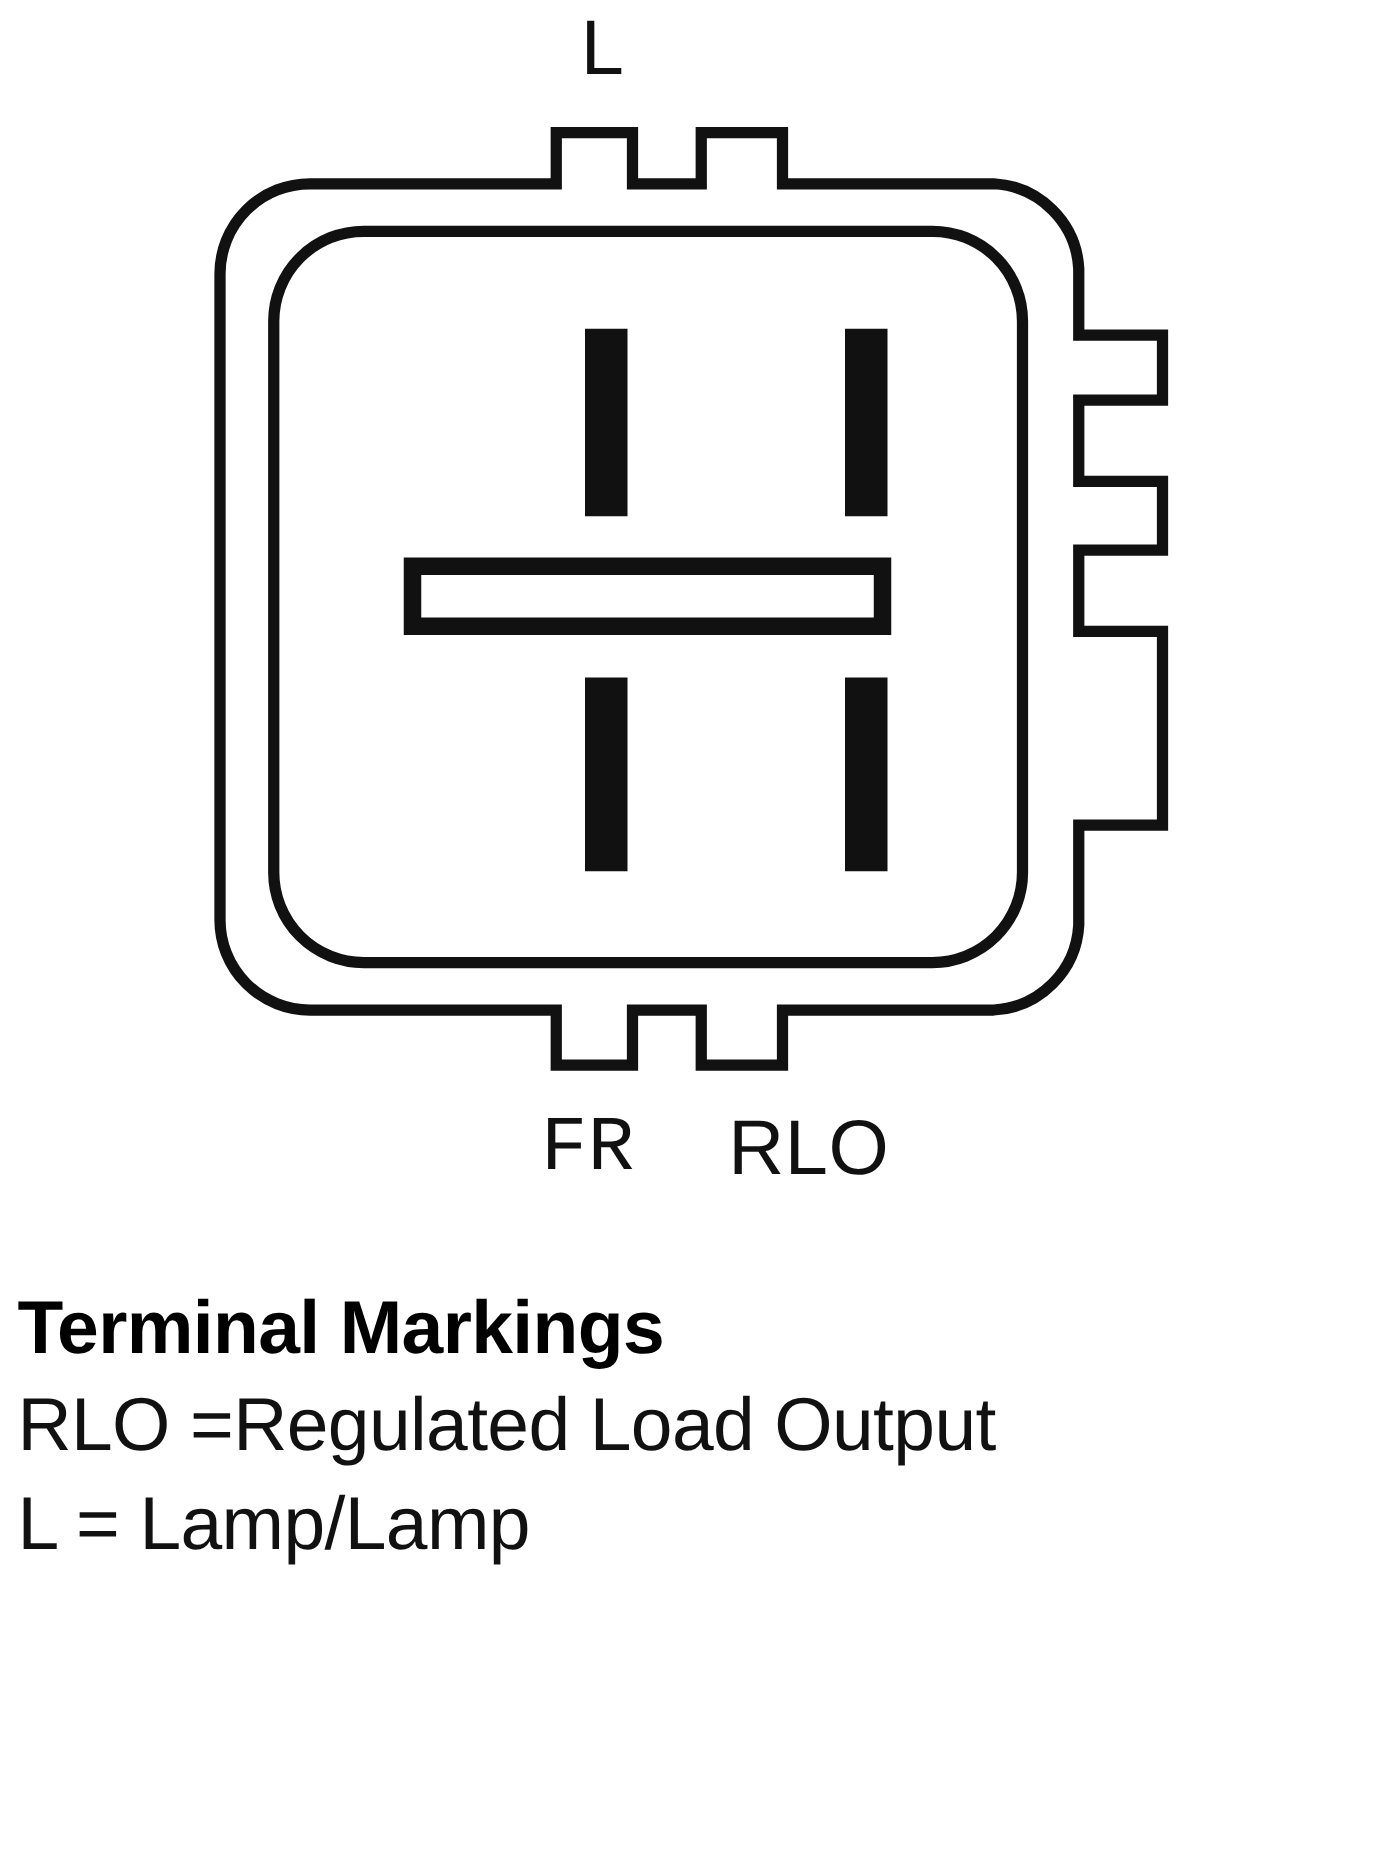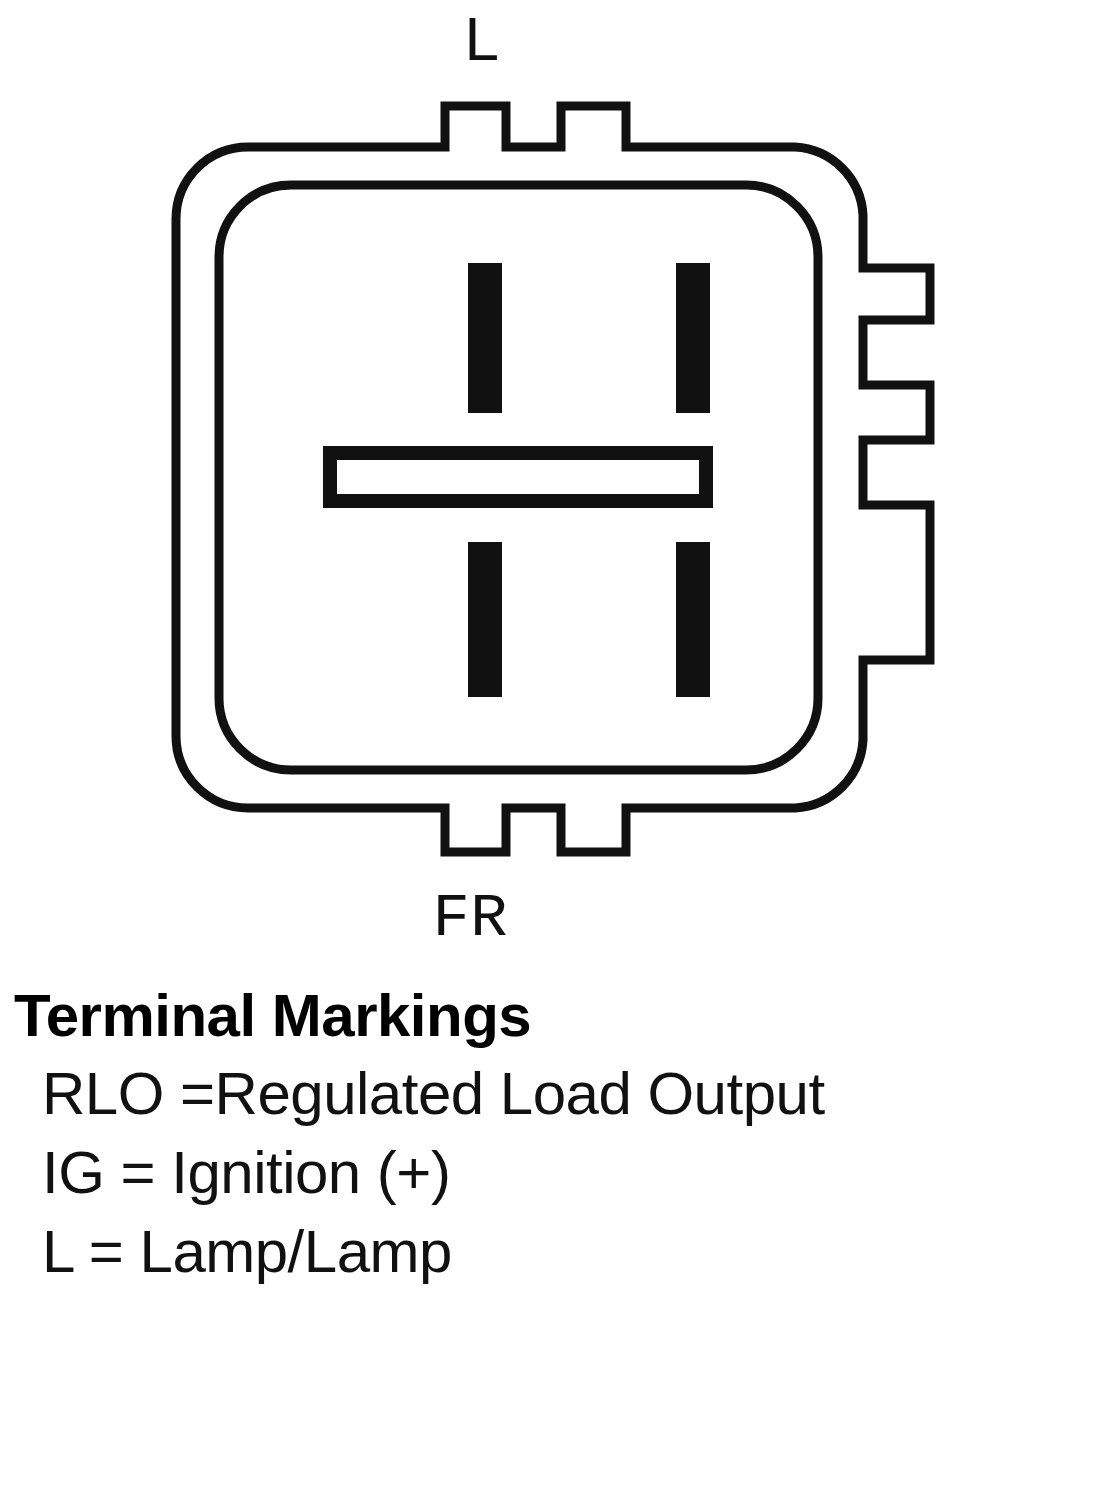--- a/index.html
+++ b/index.html
@@ -48,42 +48,41 @@
   }
   #label-L  { left: 442px; top: 8px;  width: 80px;  text-align: center; }
   #label-IG { left: 635px; top: 8px;  width: 110px; text-align: center; }
   #label-FR { left: 378px; top: 888px; width: 130px; text-align: right; font-family: Liberation Mono, monospace; }
   #label-RLO{ left: 552px; top: 888px; width: 190px; text-align: center; }
 
   
   .legend {
     position: absolute;
     left: 14px;
-    top: 984px;
+    top: 1030px;
     width: 1085px;
   }
   .legend-title {
     font-family: "Liberation Sans", sans-serif;
     font-weight: bold;
     font-size: 60px;
     line-height: 1.06;
     letter-spacing: -0.5px;
     color: #000000;
     margin: 0 0 6px 0;
     white-space: nowrap;
   }
   .legend-line {
     font-family: "Liberation Sans", sans-serif;
     font-weight: 400;
     font-size: 60px;
     line-height: 1.32;
     letter-spacing: -0.5px;
     color: #111111;
     white-space: nowrap;
-    margin-left: 28px;
   }
 </style>
 </head>
 <body>
 
 <div id="page">
 
   <div class="diagram-wrap">
 
     <svg class="diagram-svg" viewBox="0 0 1109 1000" xmlns="http://www.w3.org/2000/svg">
@@ -139,27 +138,27 @@
       <rect x="468" y="542" width="34" height="155" fill="#111111"></rect>
 
       <rect x="676" y="542" width="34" height="155" fill="#111111"></rect>
     </svg>
 
     <div class="term-label" id="label-L">L</div>
 
 
     <div class="term-label" id="label-FR">FR</div>
 
+    <div class="term-label" id="label-RLO">RLO</div>
   </div>
 
   <div class="legend">
 
     <div class="legend-title">Terminal Markings</div>
 
     <div class="legend-line">RLO =Regulated  Load Output</div>
 
 
-    <div class="legend-line">IG = Ignition (+)</div>
 
     <div class="legend-line">L = Lamp/Lamp</div>
   </div>
 
 </div>
 
 </body></html>

